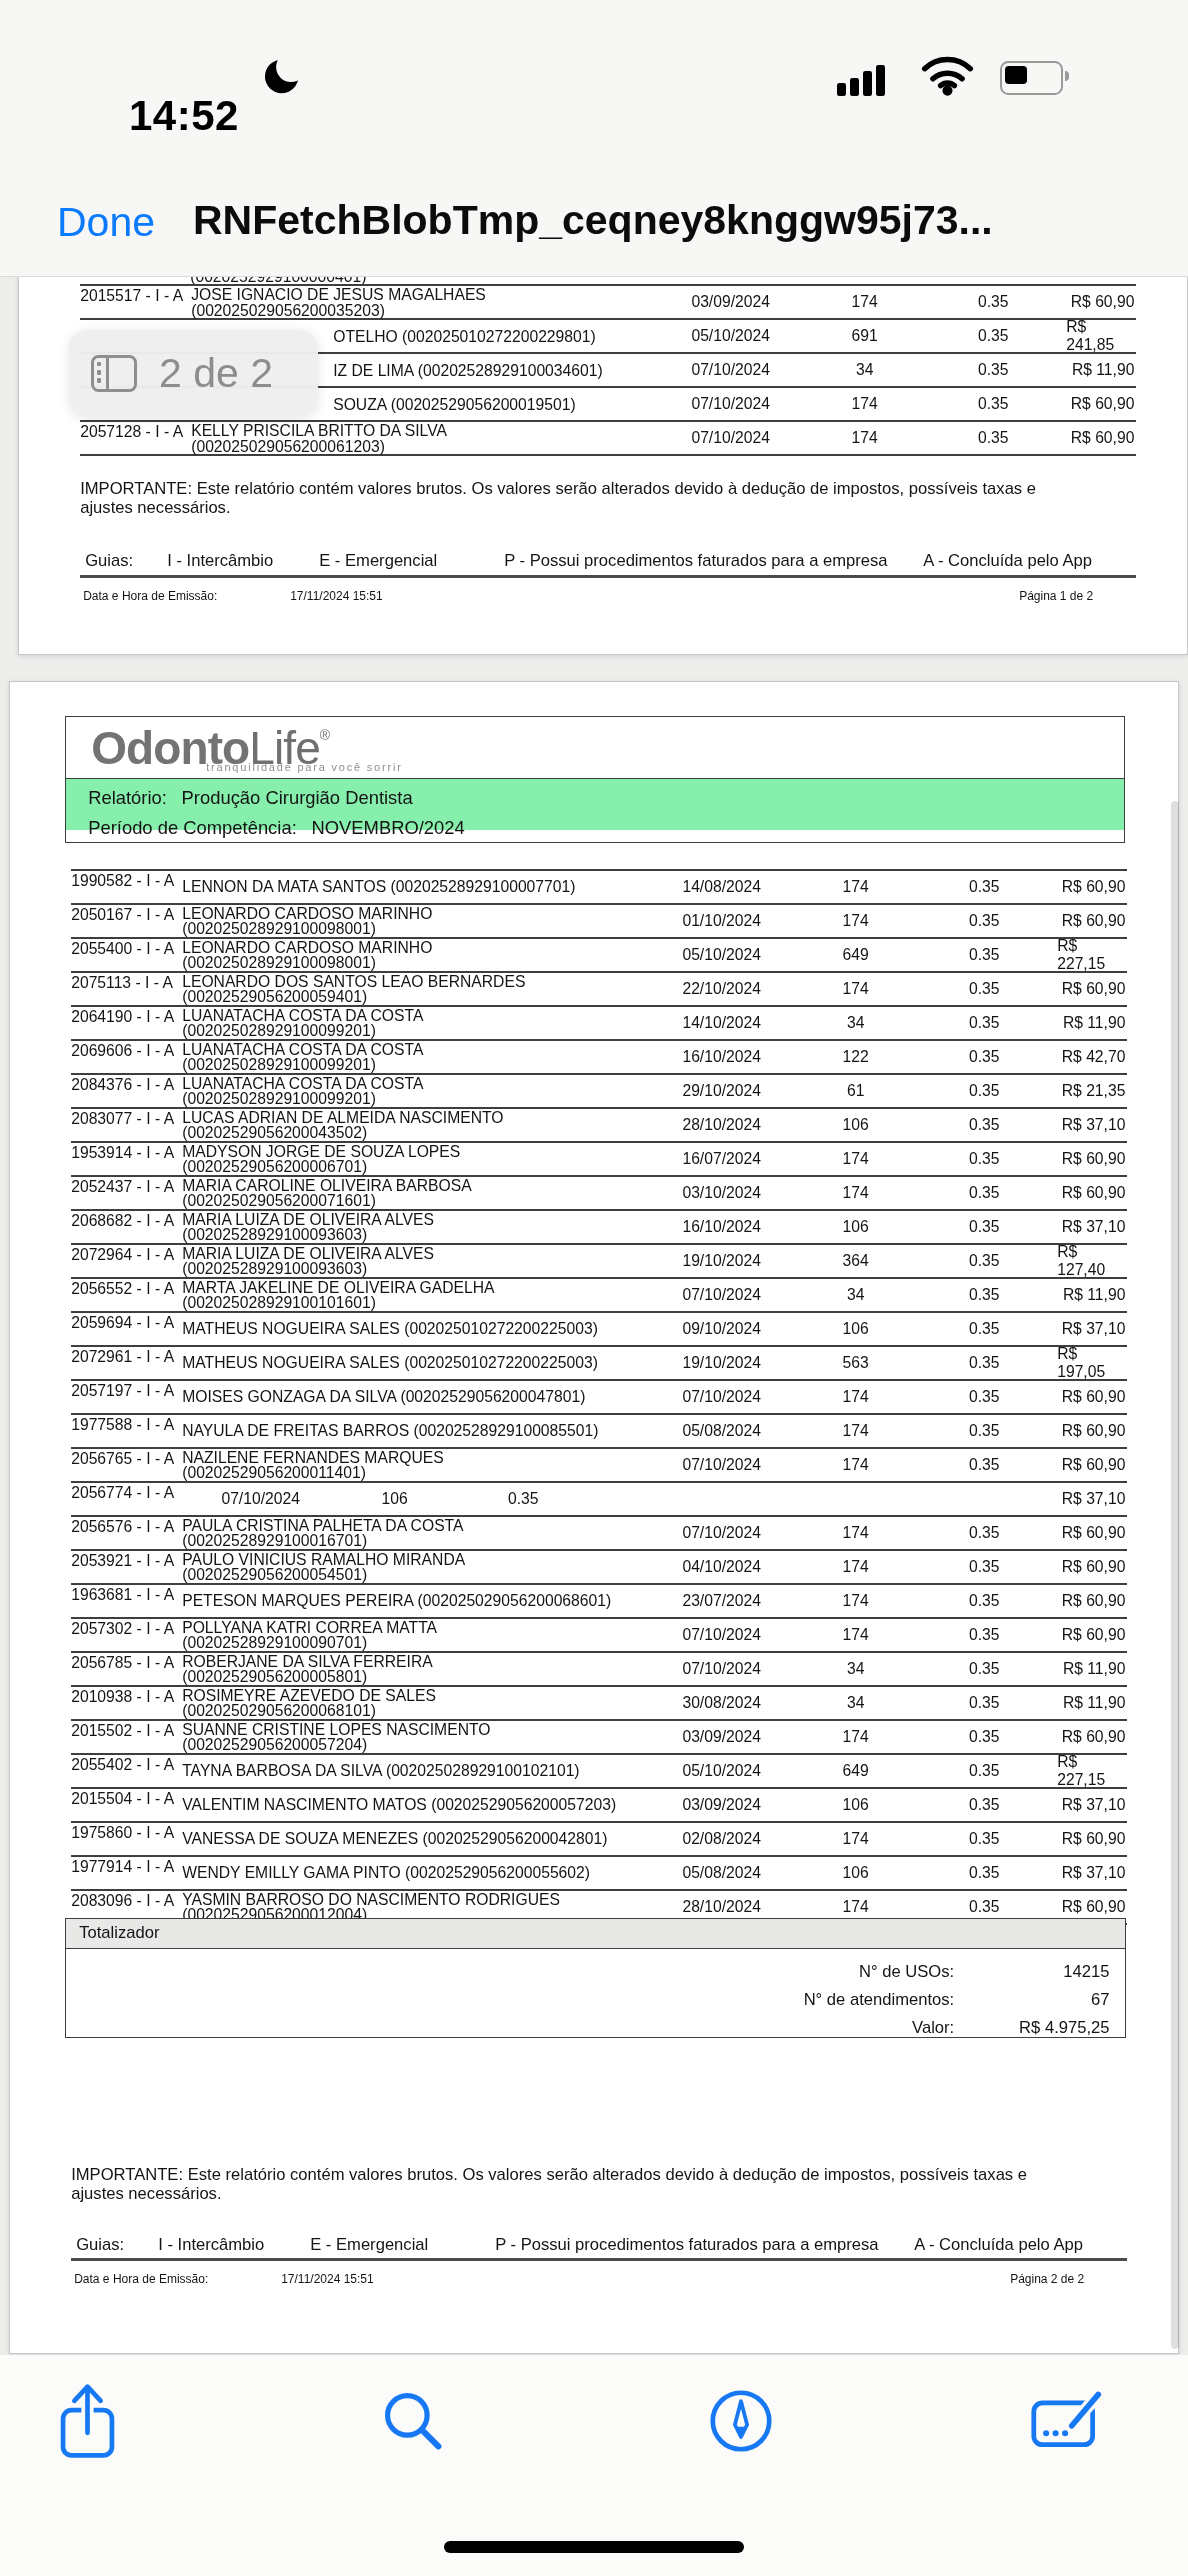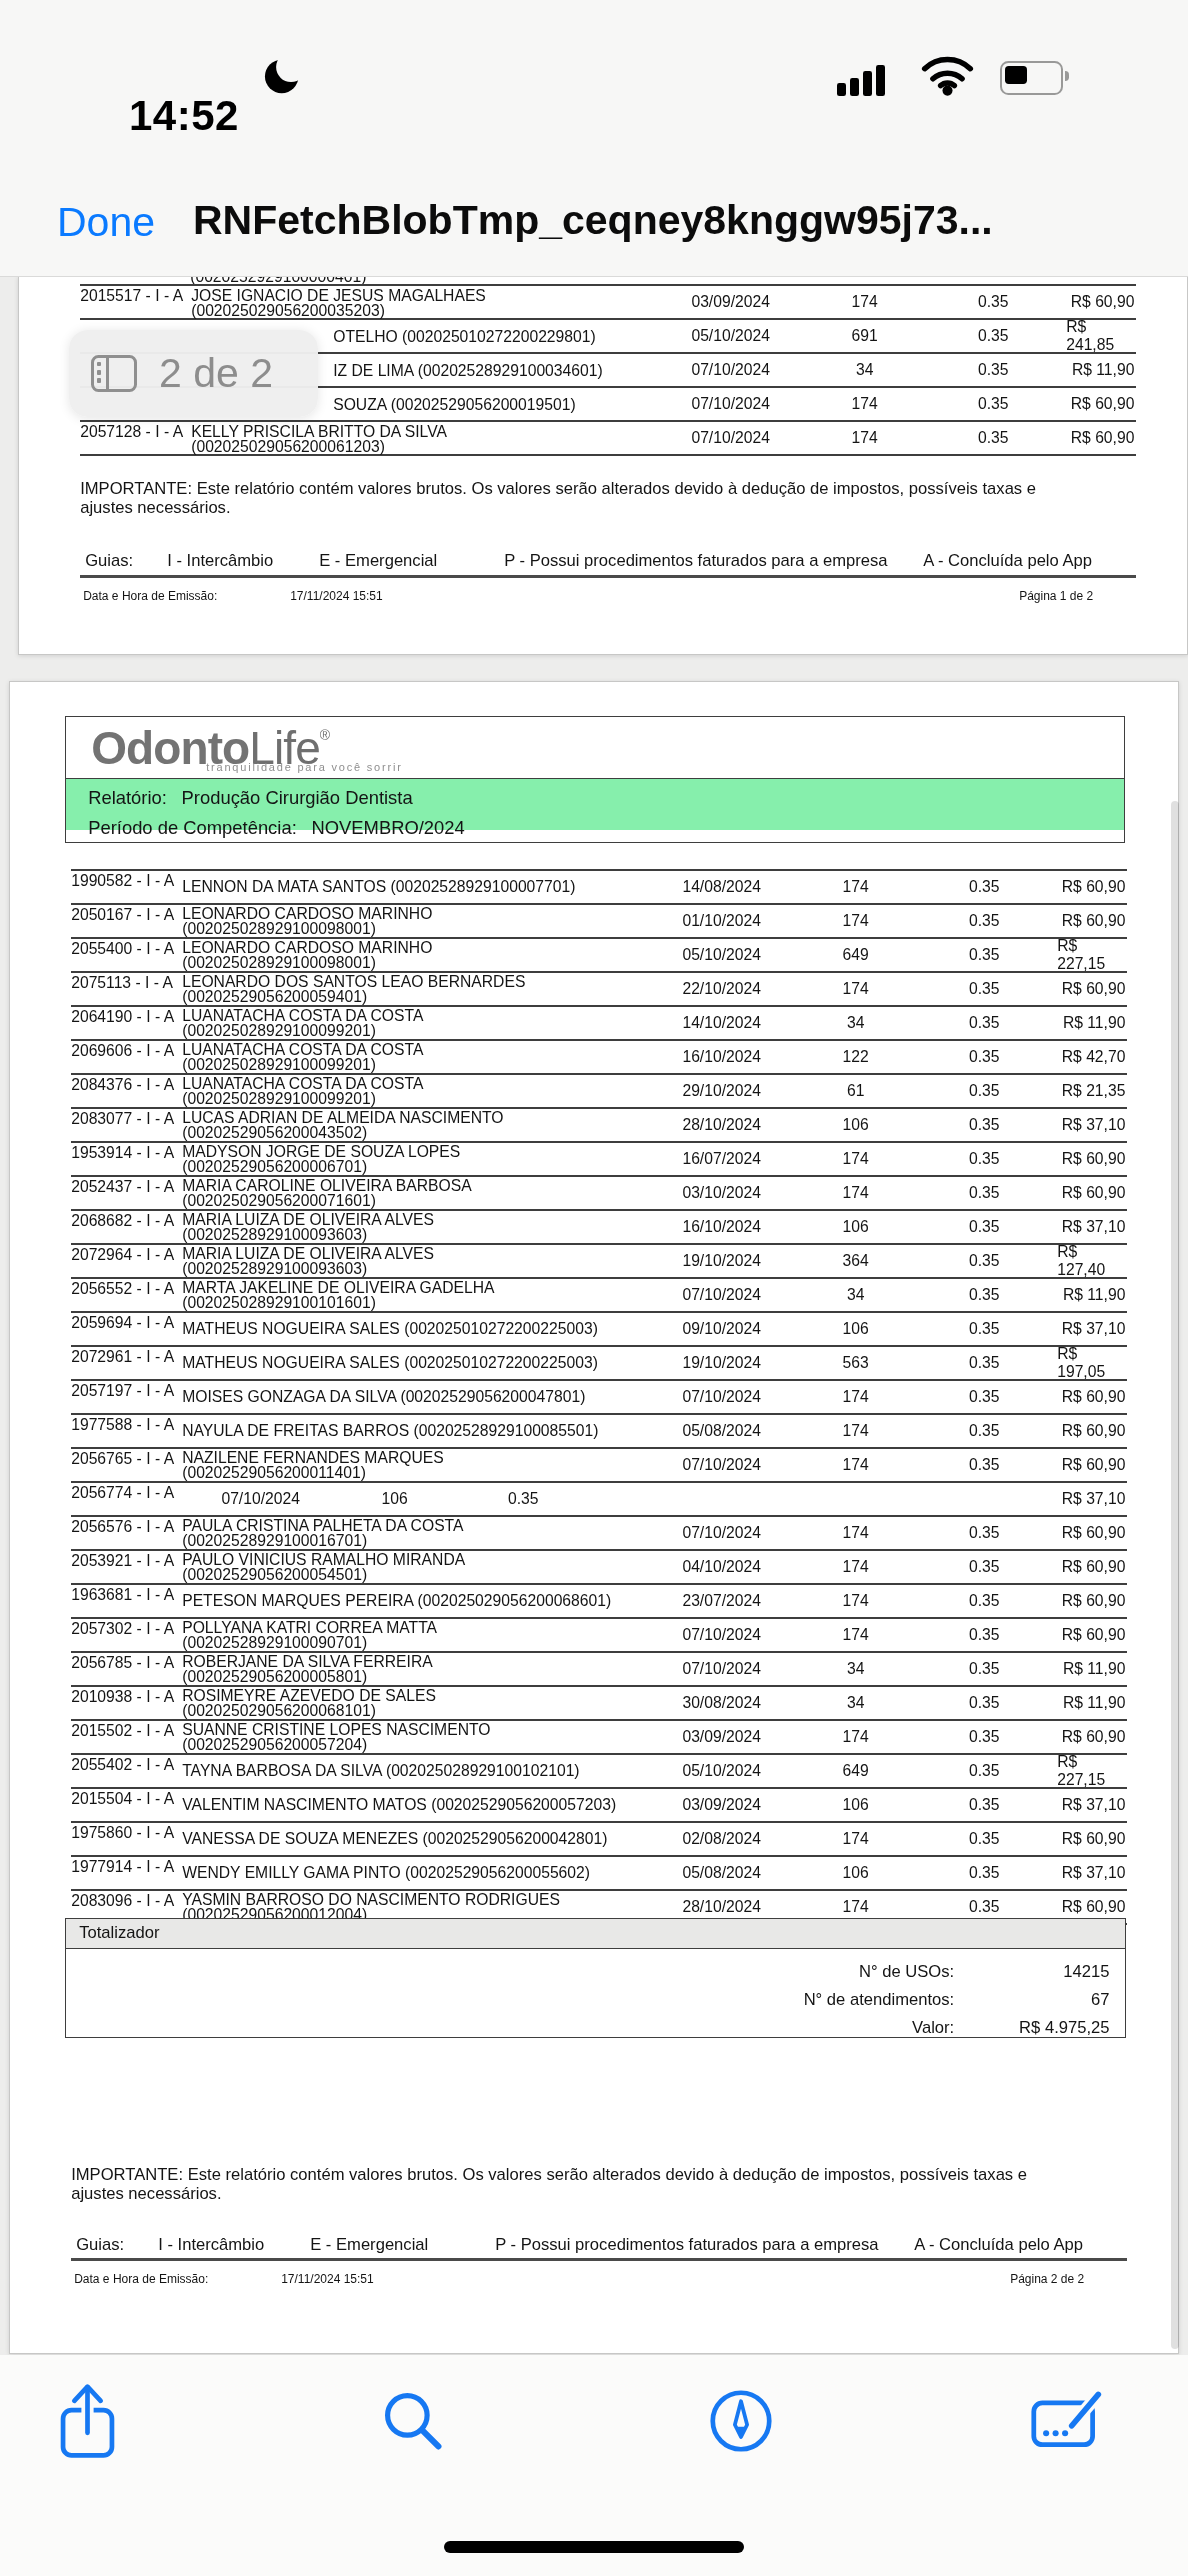--- a/index.html
+++ b/index.html
@@ -30,21 +30,21 @@
             box-shadow:0 0.9px 4.6px rgba(0,0,0,.12);color:#141414;}
   #page1{left:9.2px;top:-0.9px;width:1170px;height:379px;border-top:none;margin-left:9px;}
   #page2{left:9.2px;top:404px;width:1170px;height:1673px;}
 
   
   .ptable{position:absolute;border-top:2.3px solid #3e3e3e;}
   .prow{display:flex;height:34px;box-sizing:border-box;border-bottom:2.3px solid #3e3e3e;
         font-size:15.7px;color:#141414;}
   .prow .c{box-sizing:border-box;}
   .prow .id{width:111px;line-height:17.5px;padding-top:0.9px;white-space:nowrap;}
-  .prow .name{width:461px;display:flex;flex-direction:column;justify-content:center;white-space:nowrap;}
+  .prow .name{width:461px;display:flex;flex-direction:column;justify-content:space-between;white-space:nowrap;}
   .prow .name .nm{line-height:16px;padding-top:0.9px;}
   .prow .name .cd{line-height:14.7px;}
   .prow .name.inline{justify-content:center;}
   .prow .date{width:157px;display:flex;align-items:center;justify-content:center;}
   .prow .uses{width:111px;display:flex;align-items:center;justify-content:center;}
   .prow .factor{width:146px;display:flex;align-items:center;justify-content:center;}
   .prow .value{flex:1;display:flex;align-items:center;justify-content:flex-end;padding-right:1.8px;}
 
   
   #clip1{position:absolute;left:171px;top:0;height:8.3px;width:387px;overflow:hidden;font-size:15.7px;}

